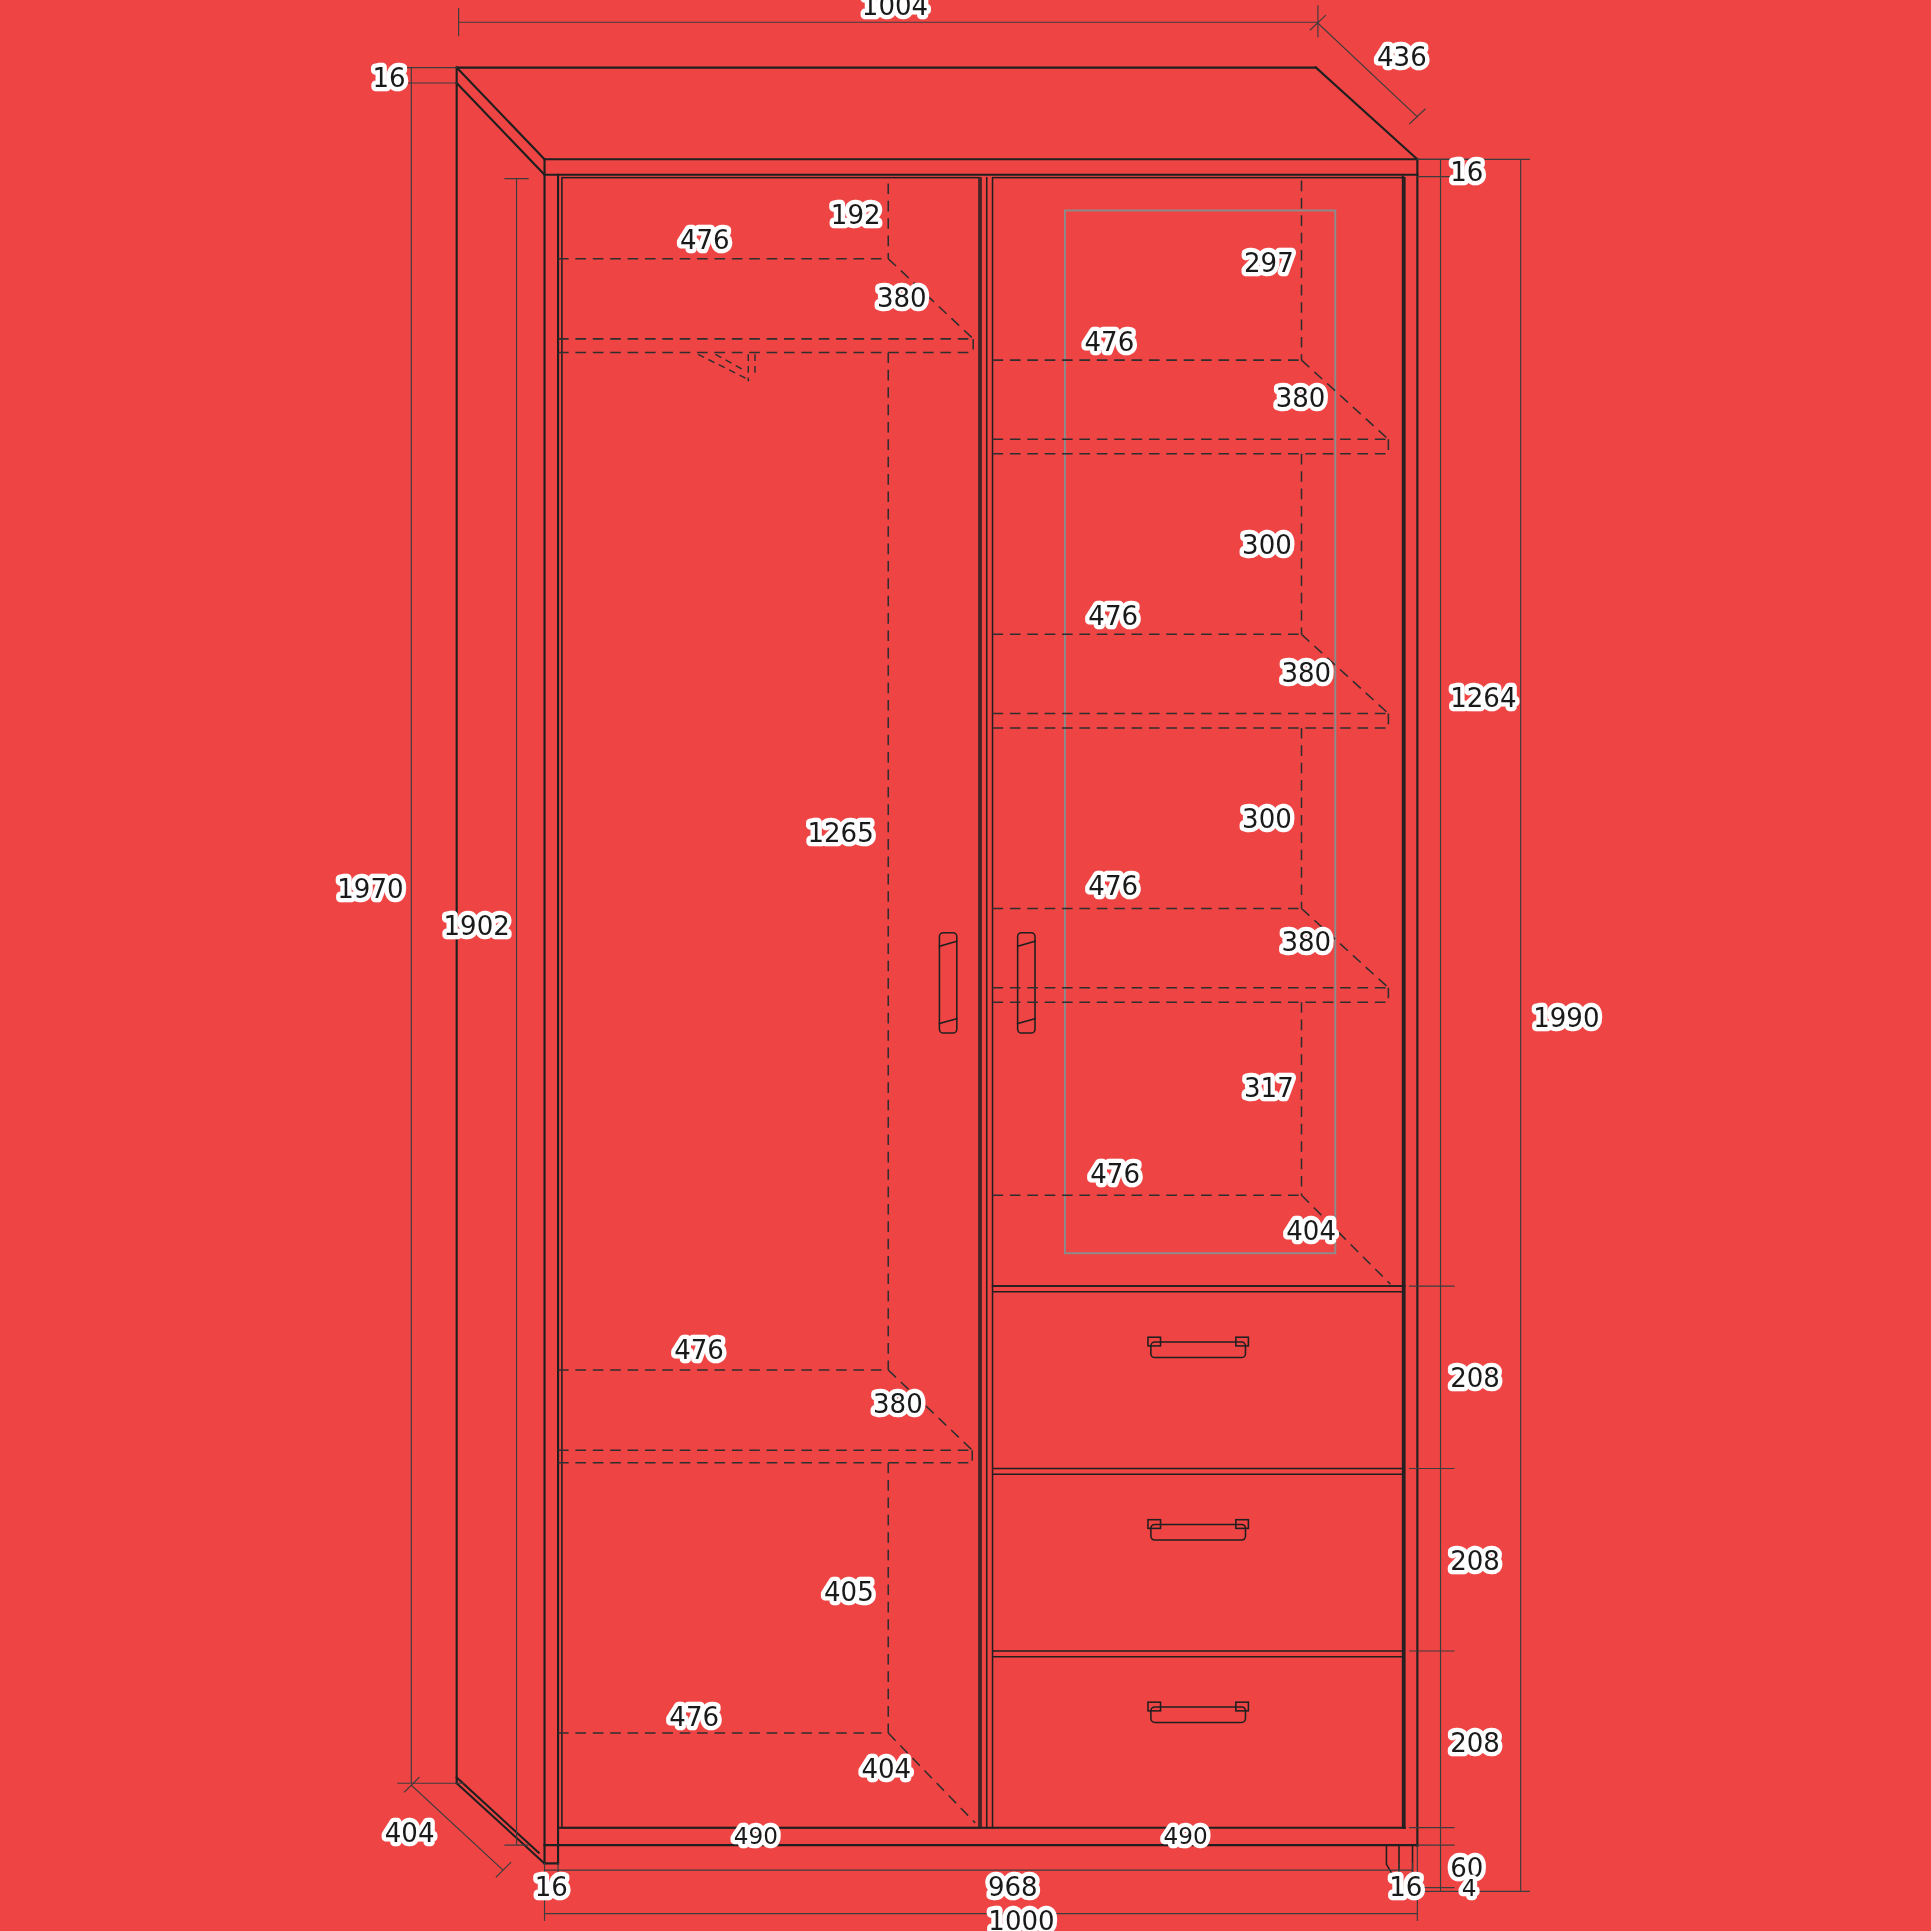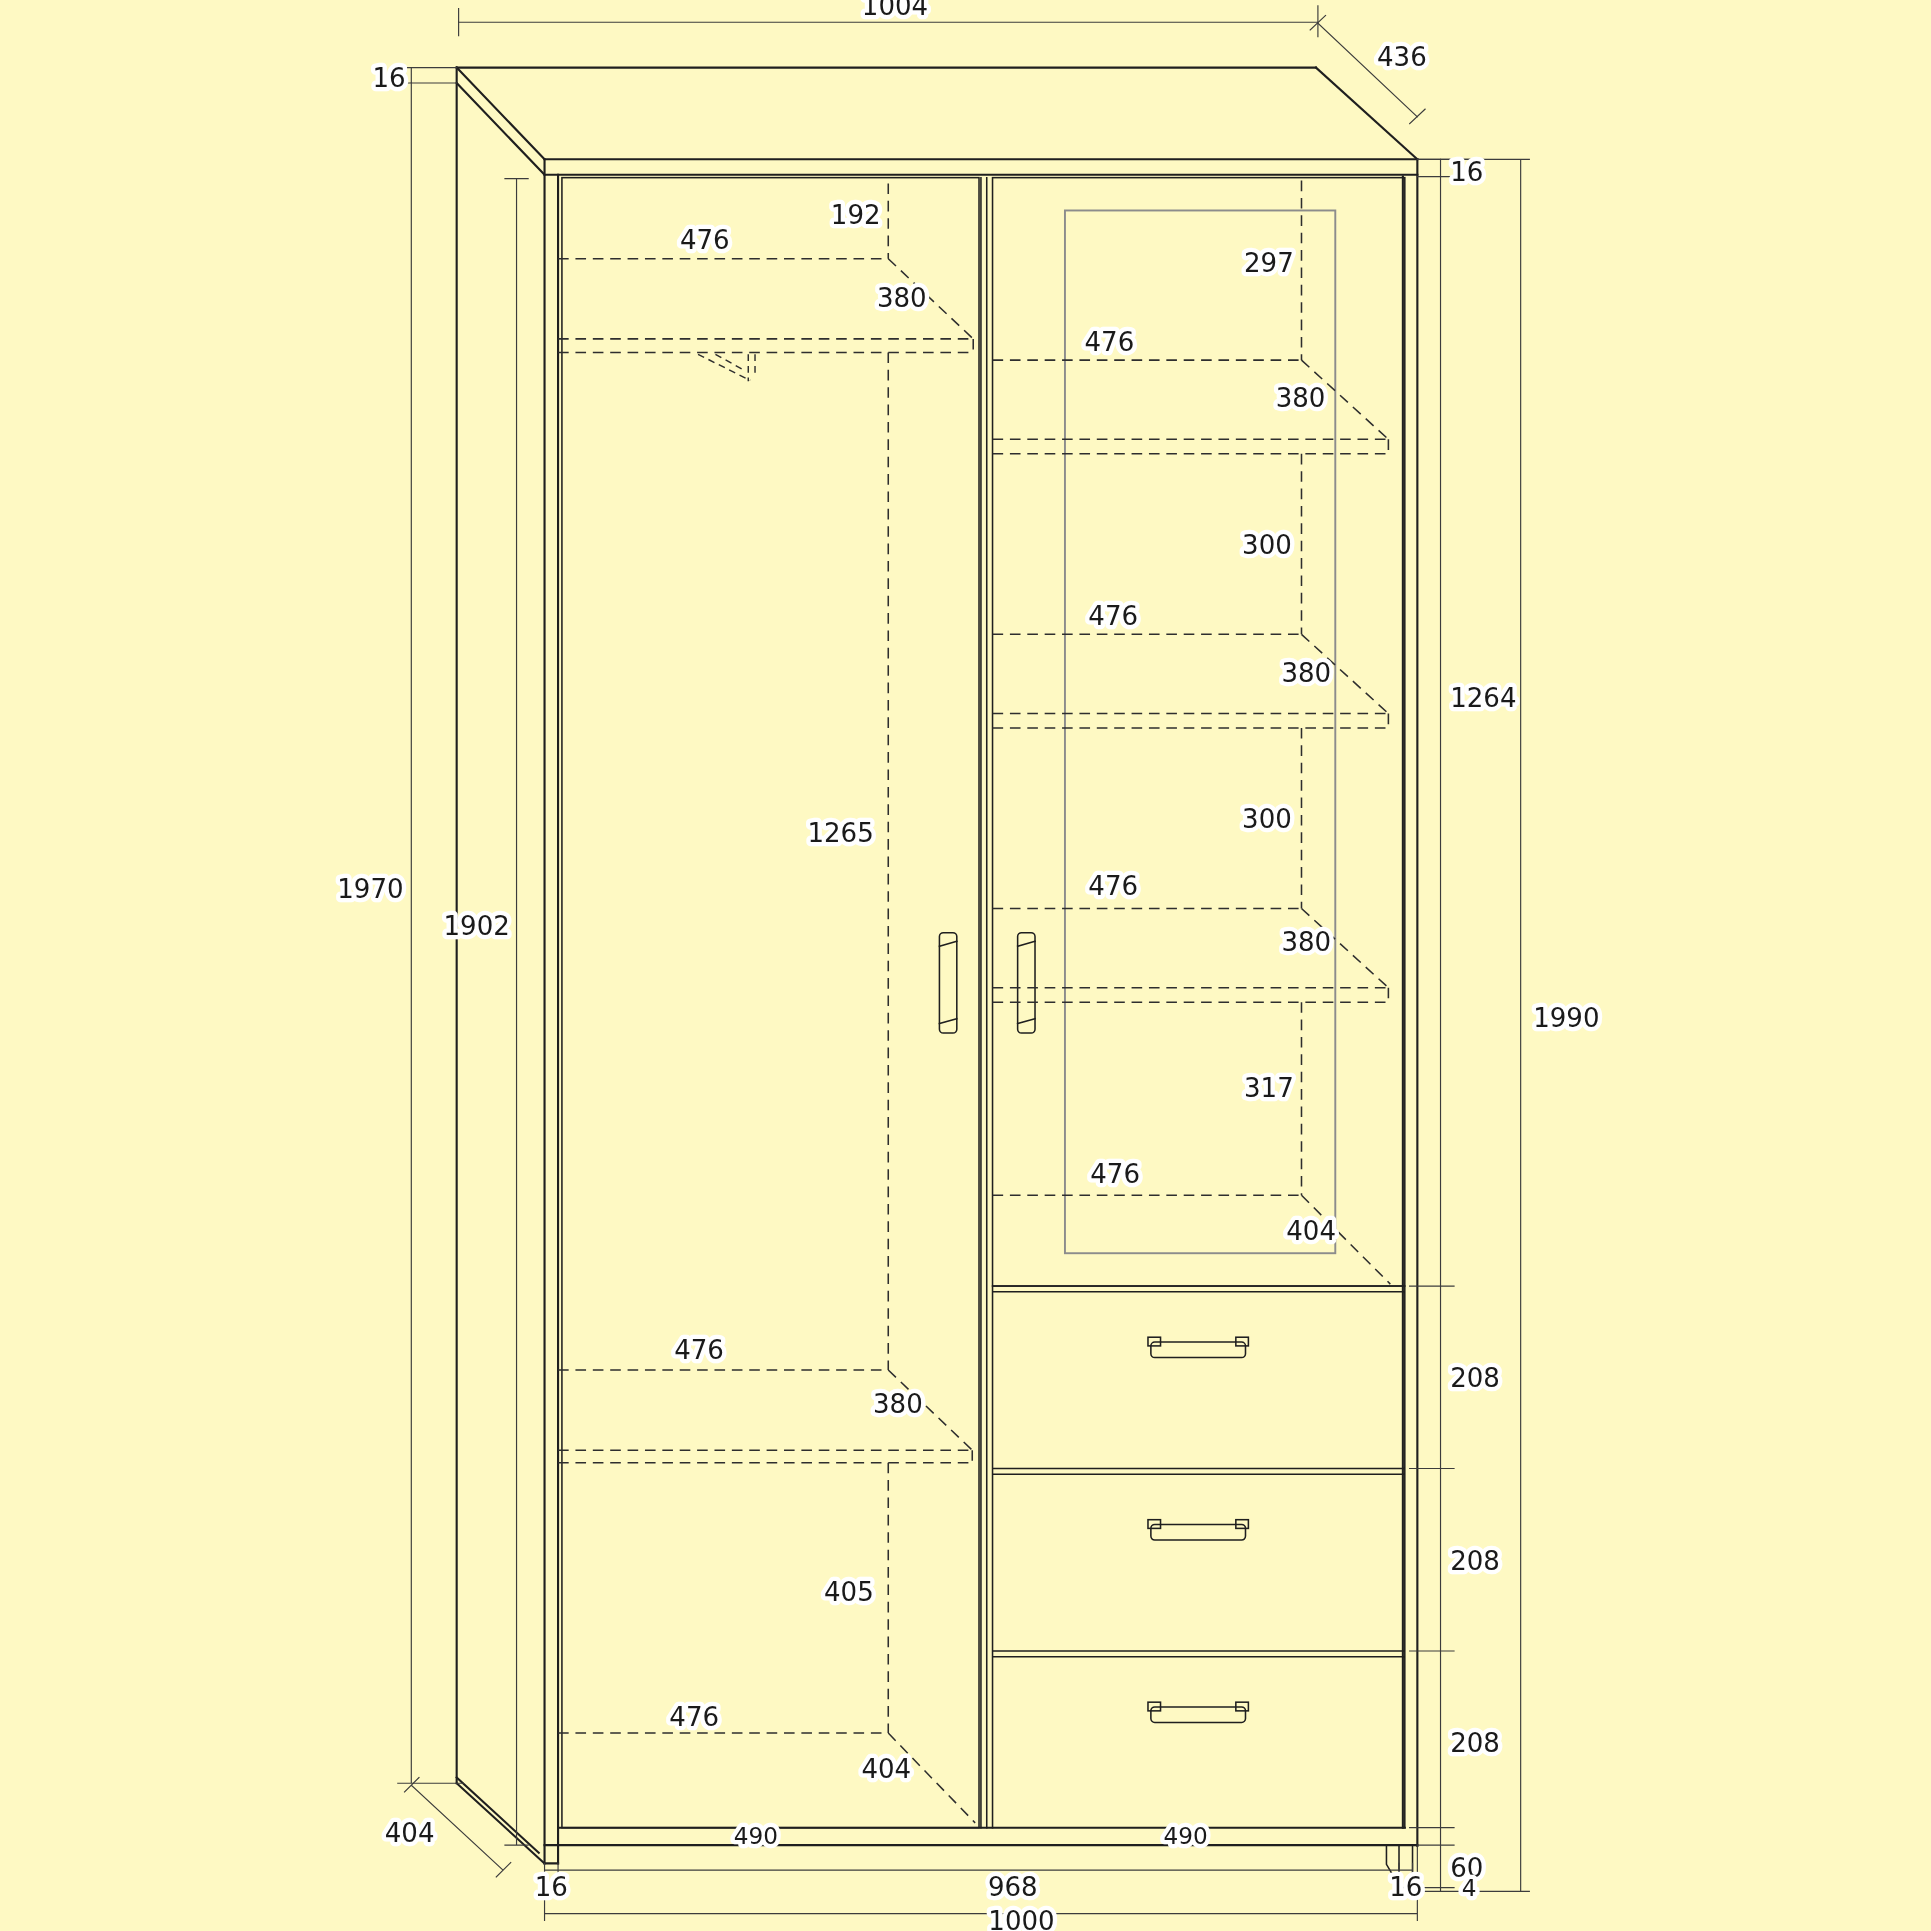--- a/index.html
+++ b/index.html
@@ -1,17 +1,17 @@
 <!DOCTYPE html>
 <html><head>
 <meta charset="utf-8">
 <style>
   html,body{margin:0;padding:0;background:#ffffff;}
   body{font-family:"DejaVu Sans","Liberation Sans",sans-serif;}
-  .stage{width:1931px;height:1931px;position:relative;background:#fef9c3;}
+  .stage{width:1931px;height:1931px;position:relative;background:#ef4444;}
   svg{display:block;}
   .s  {fill:none;stroke:#1f1f1f;stroke-width:2.2;stroke-linecap:square;}
   .t  {fill:none;stroke:#1f1f1f;stroke-width:1.6;stroke-linecap:square;}
   .d  {fill:none;stroke:#2e2e2e;stroke-width:1.6;stroke-dasharray:11 7;stroke-linecap:butt;}
   .d2 {fill:none;stroke:#2e2e2e;stroke-width:1.5;stroke-dasharray:7 5;}
   .m  {fill:none;stroke:#3c3c3c;stroke-width:1.2;stroke-linecap:square;}
   .g  {fill:none;stroke:#8c8c8c;stroke-width:2;}
   text.lbl{fill:#1a1a1a;font-size:27px;paint-order:stroke;stroke:#ffffff;stroke-width:9px;stroke-linejoin:round;}
   text.sm{font-size:24px;}
 </style>

